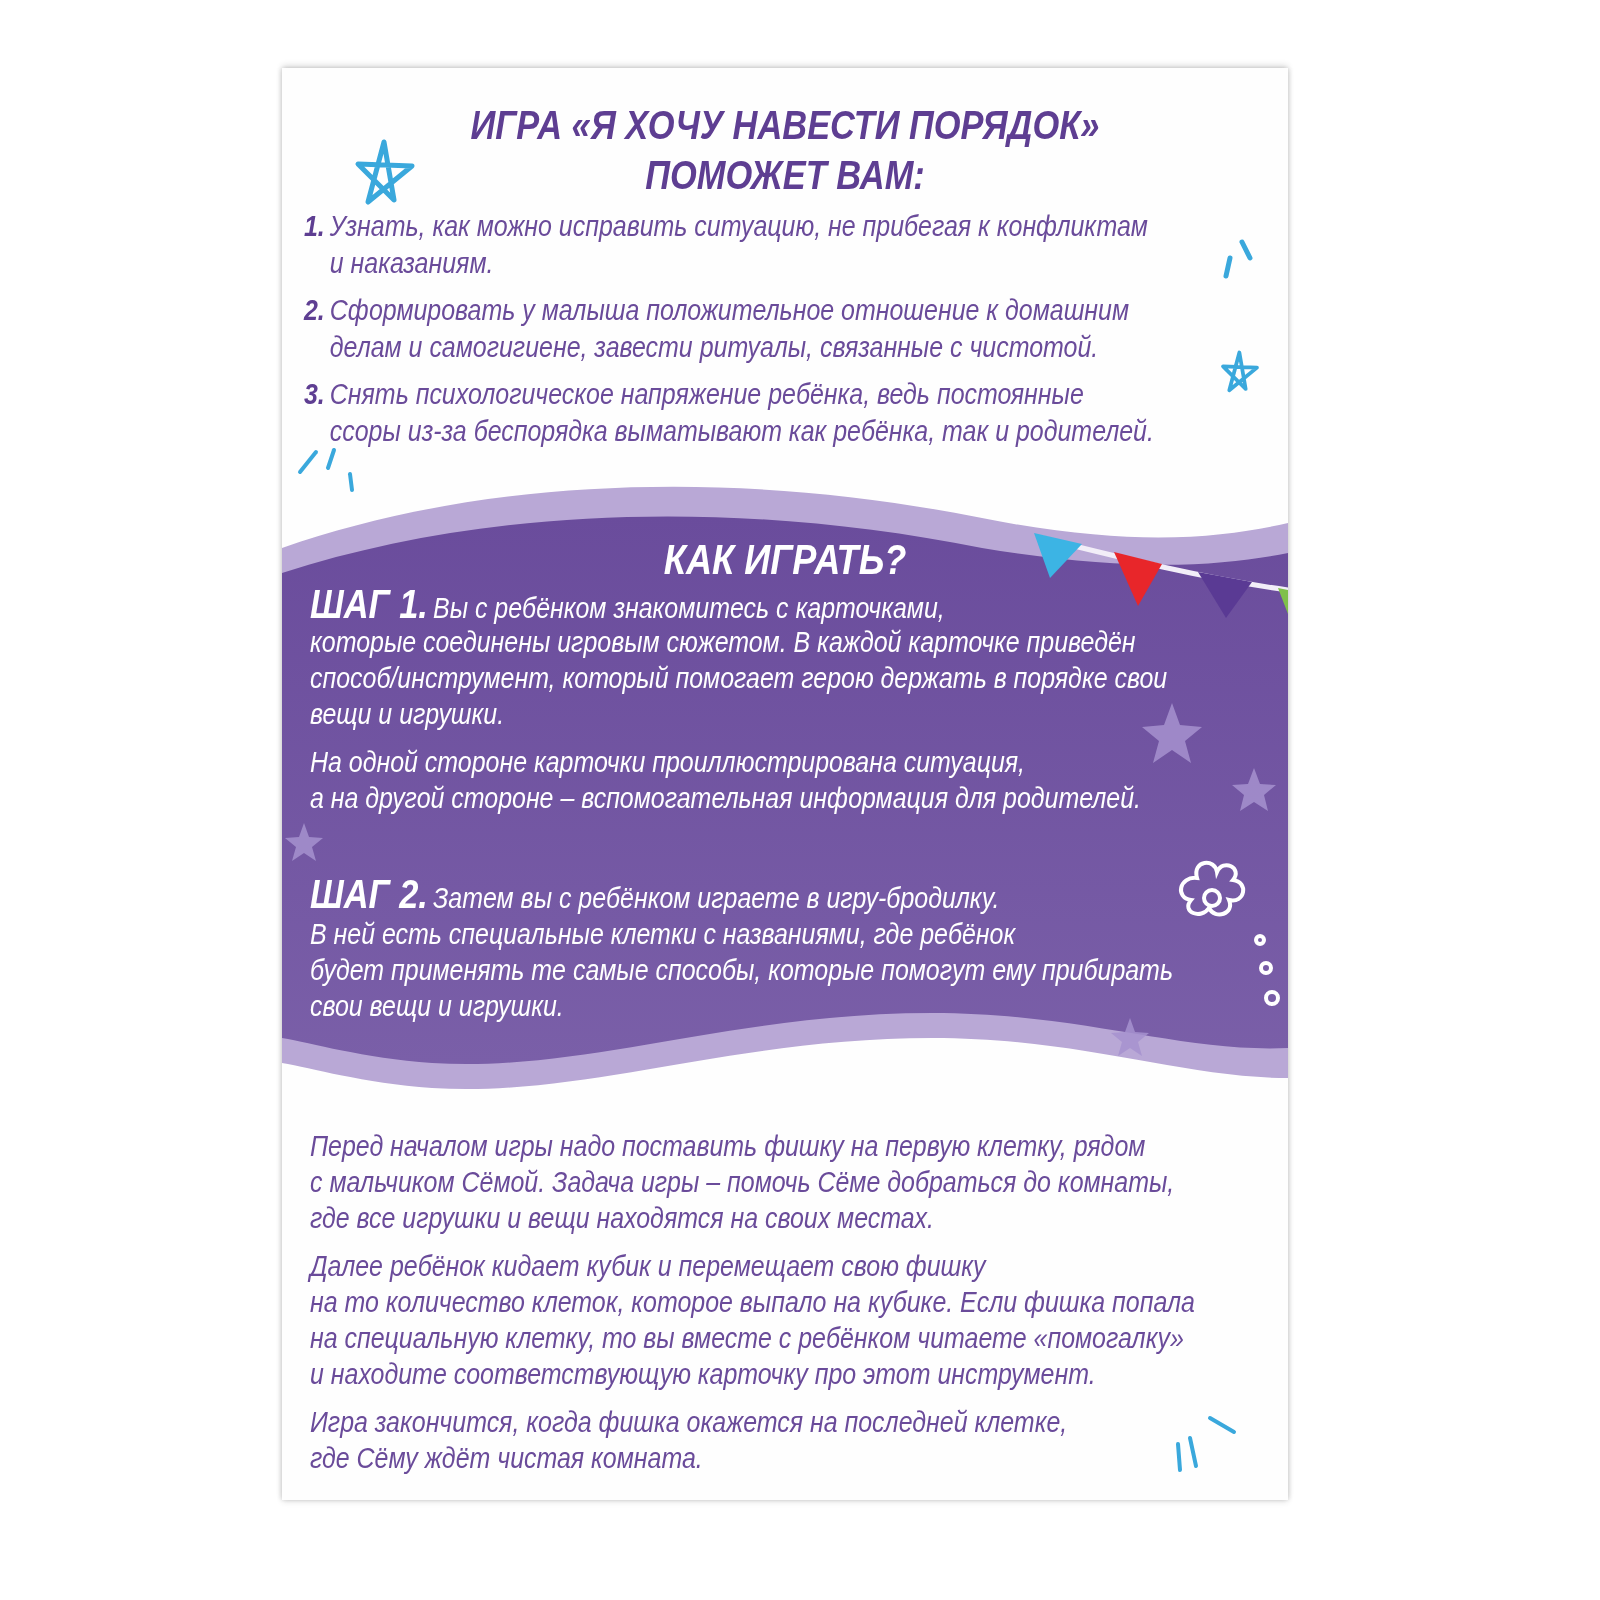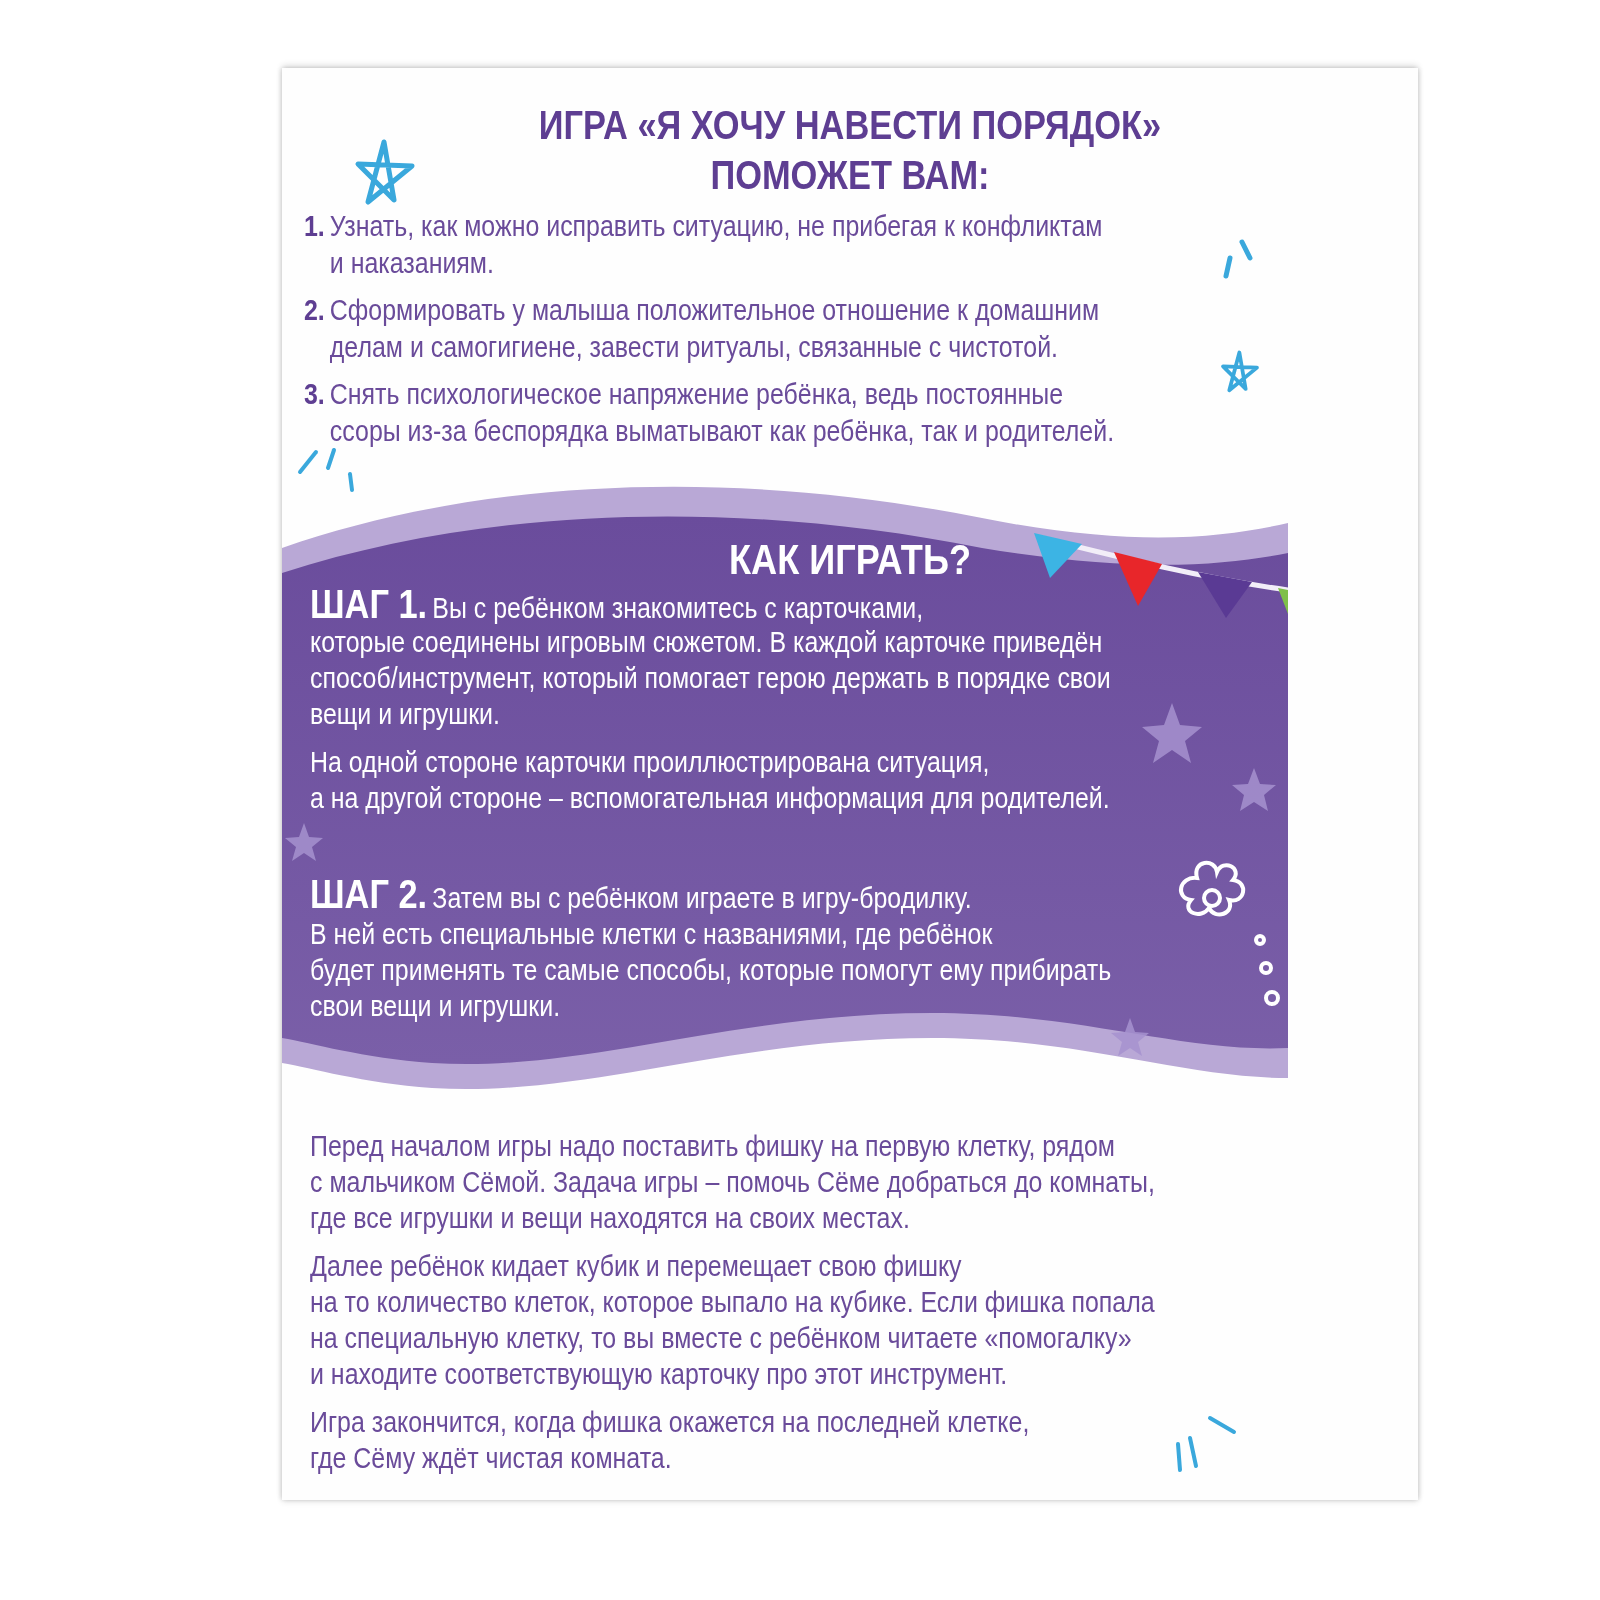--- a/index.html
+++ b/index.html
@@ -2,24 +2,25 @@
 <html><head>
 <meta charset="utf-8">
 <style>
   html, body { margin: 0; padding: 0; }
   body {
     width: 1600px; height: 1600px; background: #ffffff;
     position: relative; overflow: hidden;
     font-family: "Liberation Sans", "DejaVu Sans", sans-serif;
   }
   .card {
-    position: absolute; left: 282px; top: 68px; width: 1136px; height: 1432px;
+    position: absolute; left: 282px; top: 68px; width: 1006px; height: 1432px;
     background: #fefefe;
     box-shadow: 0 -3px 6px rgba(0,0,0,0.12), 0 2px 6px rgba(0,0,0,0.10), 2px 0 4px rgba(0,0,0,0.06), -2px 0 4px rgba(0,0,0,0.06);
     overflow: hidden;
+    font-style: italic;
   }
   .title {
     position: absolute; left: 0; right: 0; top: 32px;
     text-align: center; color: #5e3e92; font-weight: 900;
     font-family: "Liberation Sans", sans-serif;
     font-size: 40px; line-height: 50px; letter-spacing: 0px;
     transform: scaleX(0.86); transform-origin: center;
   }
   .title div { white-space: nowrap; }
   .benefits { position: absolute; left: 22px; top: 140px; width: 960px; color: #6a4b9a; }

